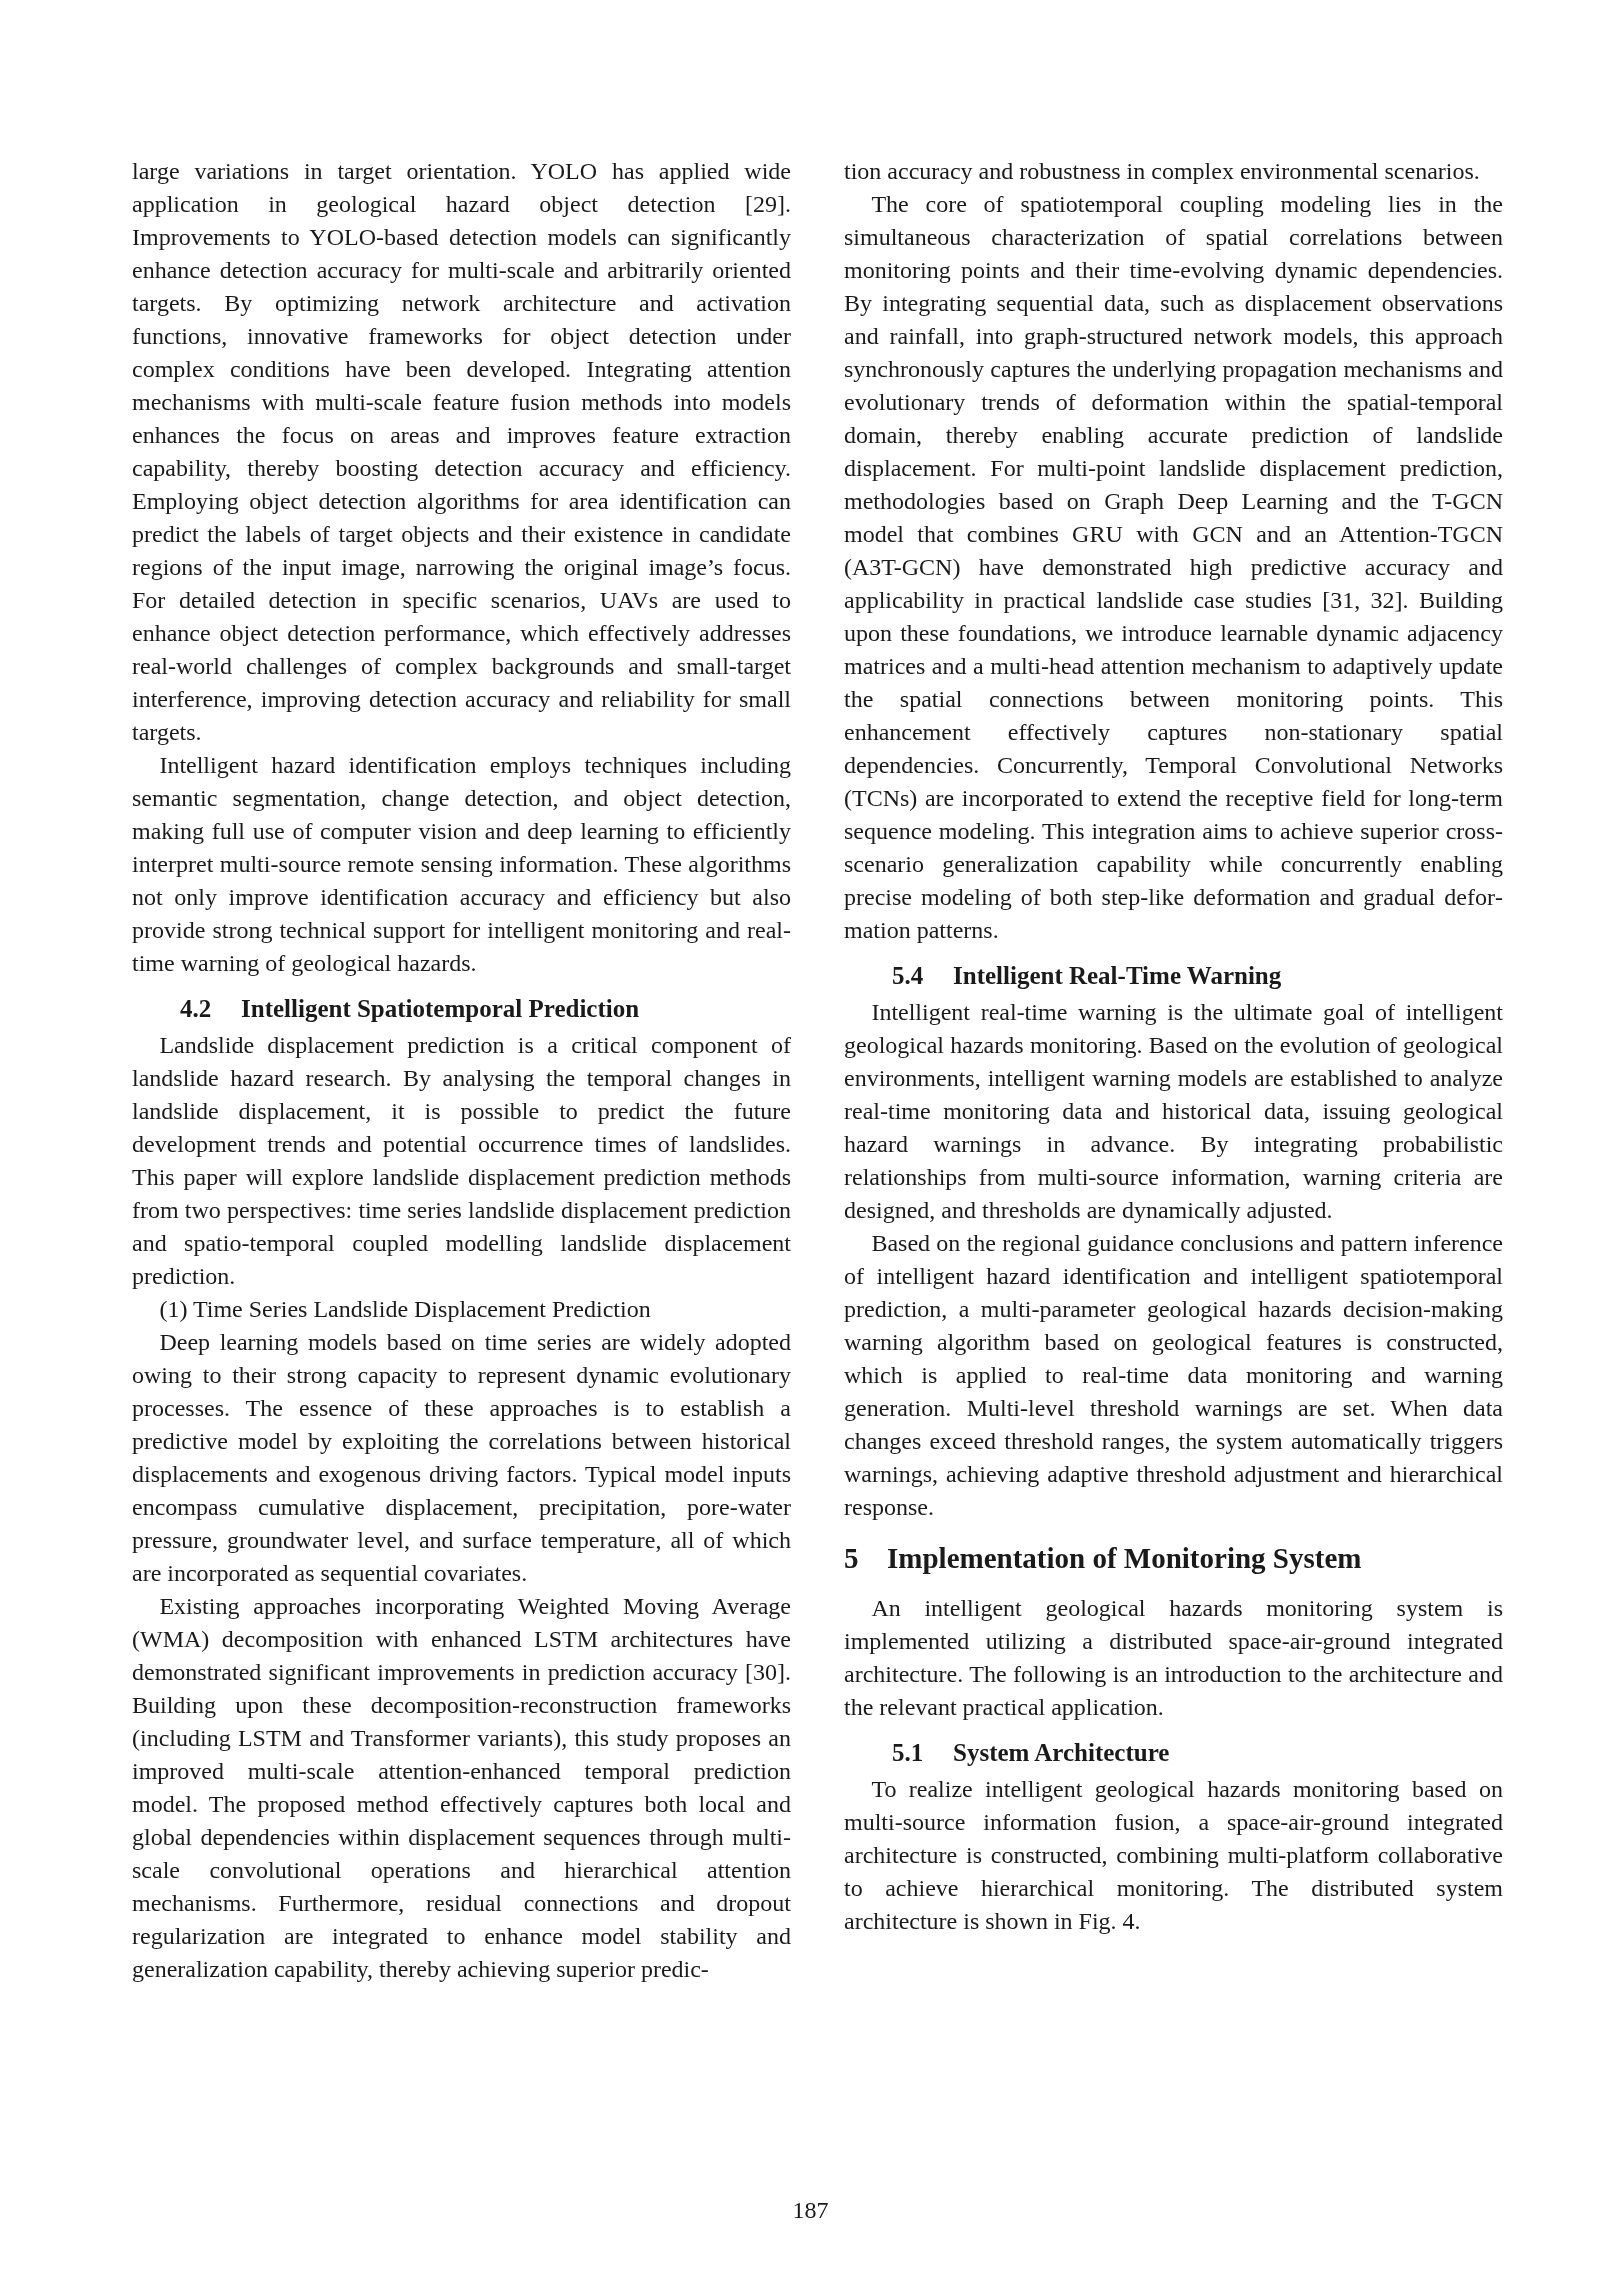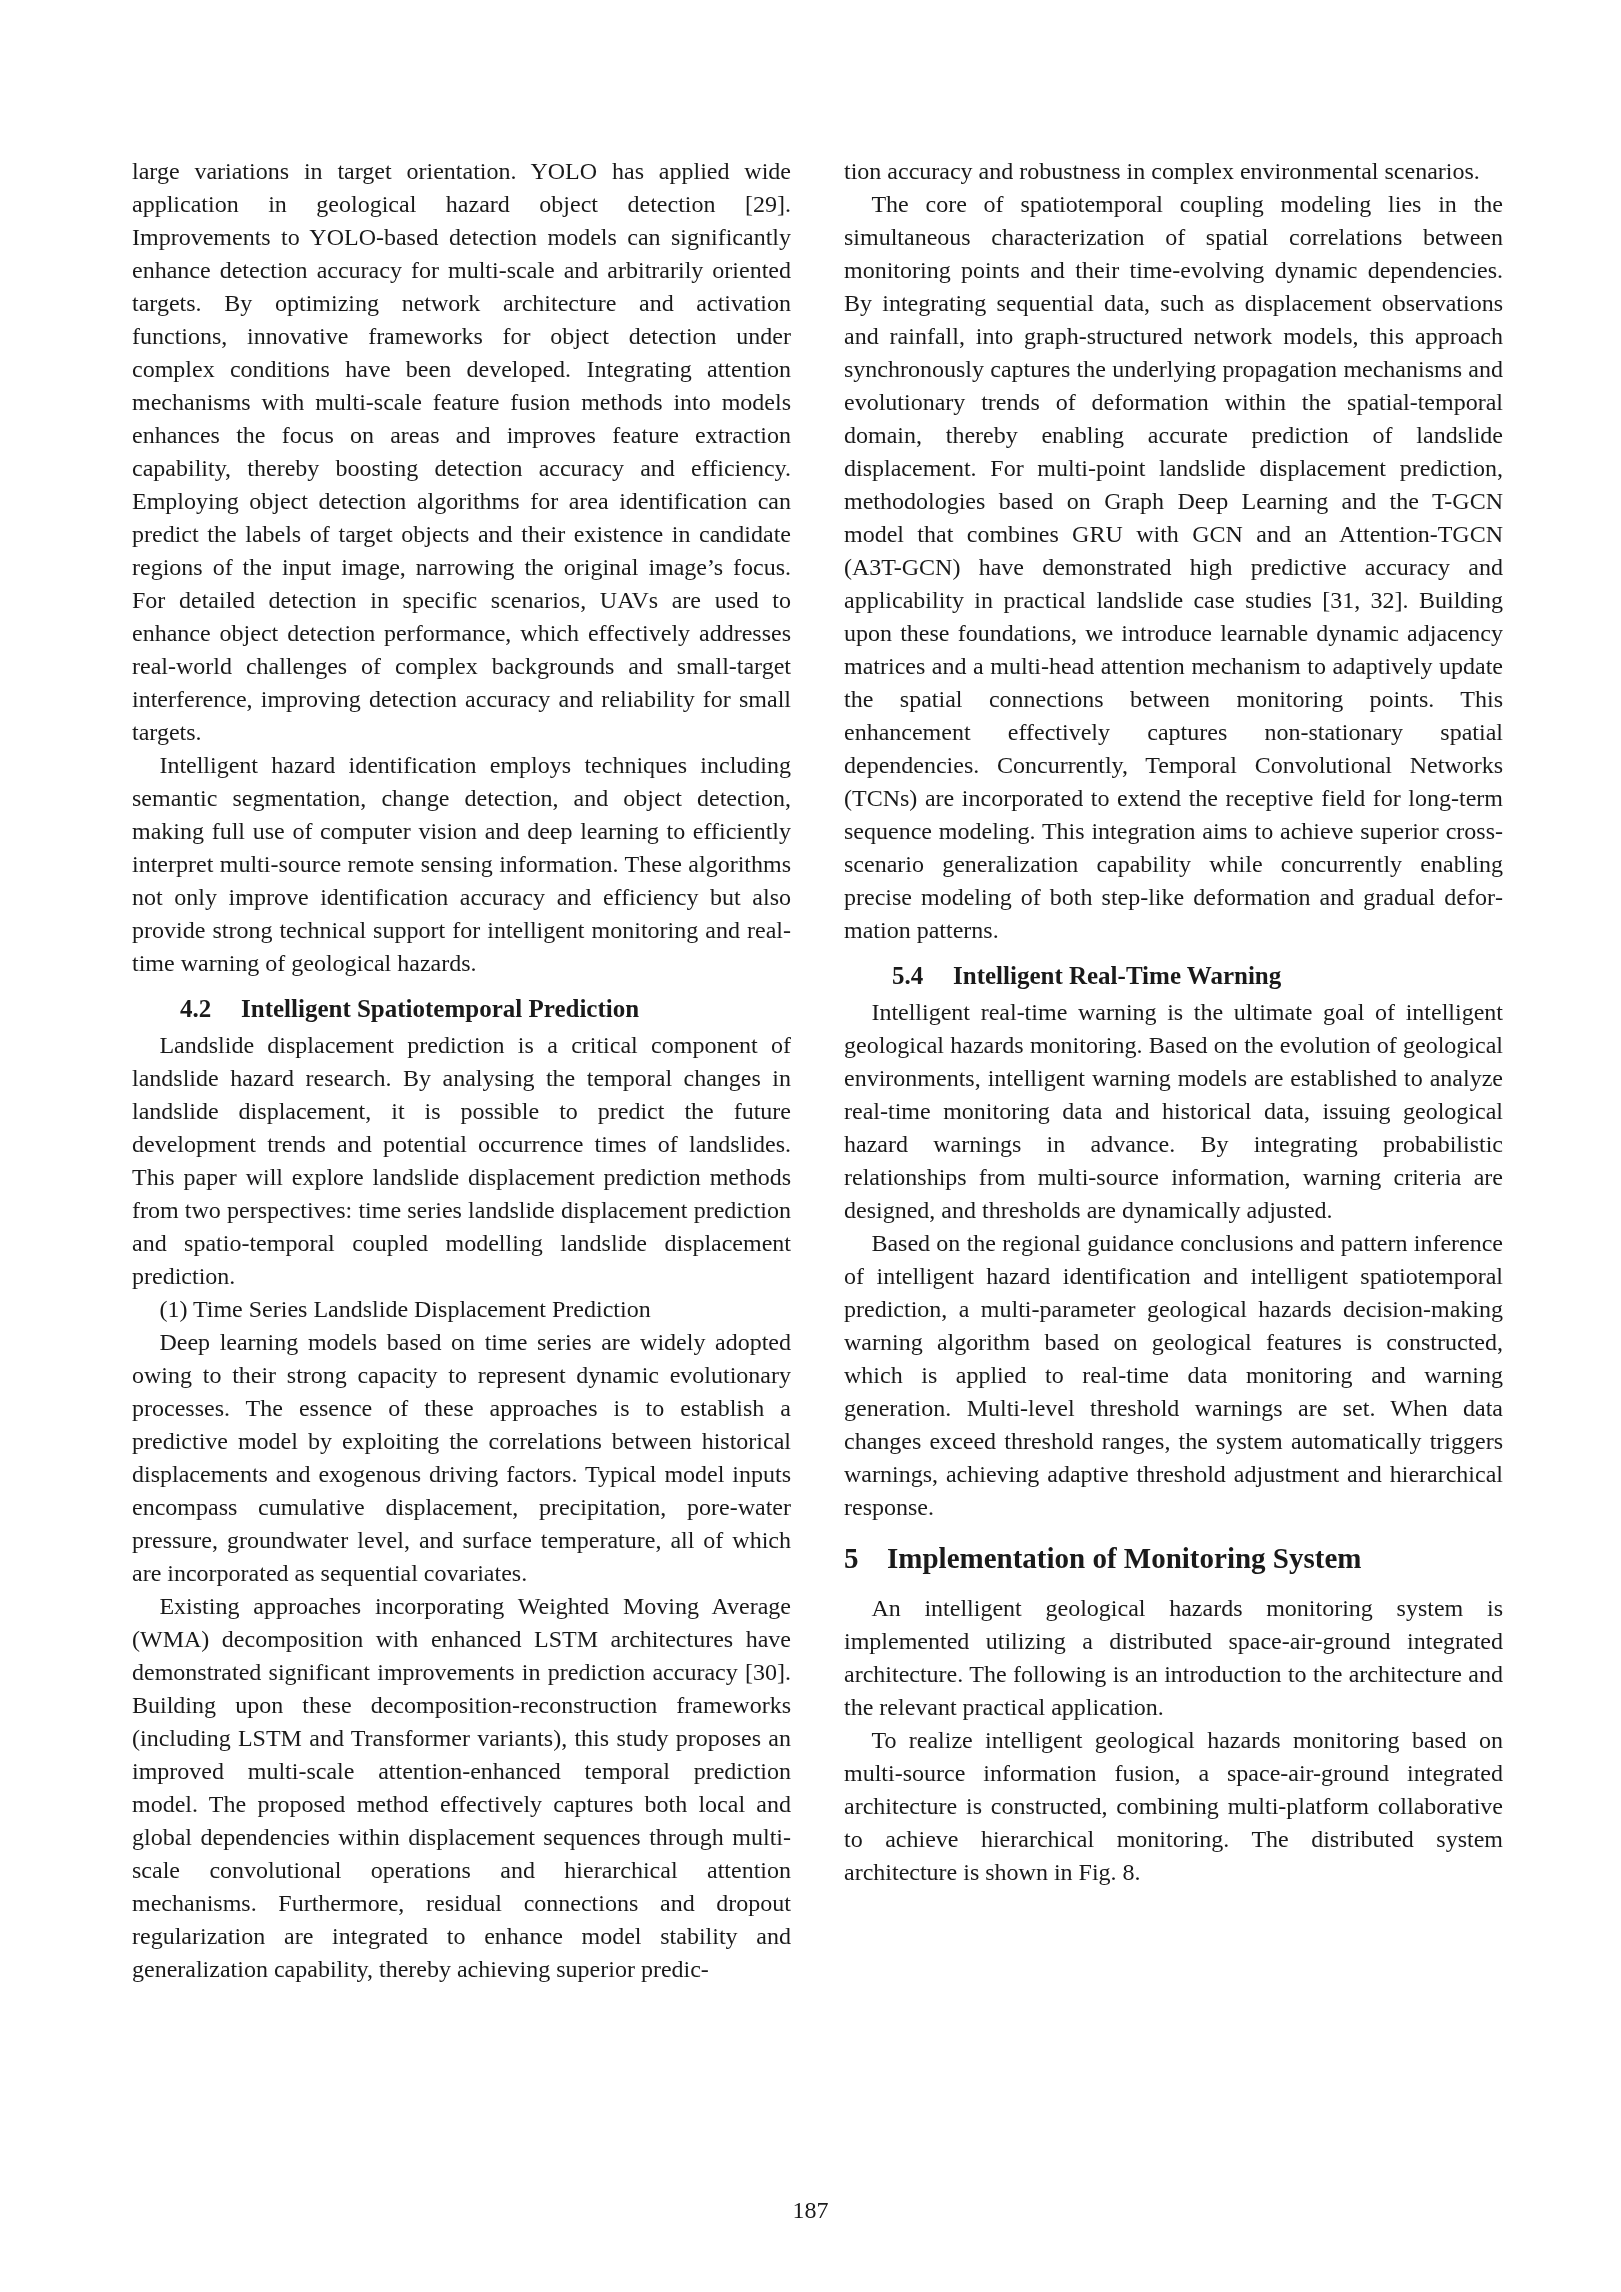--- a/index.html
+++ b/index.html
@@ -95,19 +95,22 @@
 
     <p class="indent">Intelligent real-time warning is the ultimate goal of intelli­gent geological hazards monitoring.  Based on the evolution of geological environments, intelligent warning models are established to analyze real-time monitoring data and histori­cal data, issuing geological hazard warnings in advance.  By integrating probabilistic relationships from multi-source in­formation, warning criteria are designed, and thresholds are dynamically adjusted.</p>
     <p class="indent">Based on the regional guidance conclusions and pattern inference of intelligent hazard identification and intelligent spatiotemporal prediction, a multi-parameter geological haz­ards decision-making warning algorithm based on geolog­ical features is constructed, which is applied to real-time data monitoring and warning generation. Multi-level thresh­old warnings are set.  When data changes exceed threshold ranges, the system automatically triggers warnings, achiev­ing adaptive threshold adjustment and hierarchical response.</p>
 
     <h2 class="section">
       <span class="num">5</span><span>Implementation of Monitoring System</span>
     </h2>
 
     <p class="indent">An intelligent geological hazards monitoring system is implemented utilizing a distributed space-air-ground inte­grated architecture.  The following is an introduction to the architecture and the relevant practical application.</p>
 
+    <h3 class="subsection">
+      <span class="num">5.1</span><span>System Architecture</span>
+    </h3>
 
-    <p class="indent">To realize intelligent geological hazards monitoring based on multi-source information fusion, a space-air-ground inte­grated architecture is constructed, combining multi-platform collaborative to achieve hierarchical monitoring.  The dis­tributed system architecture is shown in Fig. 8.</p>
+    <p class="indent">To realize intelligent geological hazards monitoring based on multi-source information fusion, a space-air-ground inte­grated architecture is constructed, combining multi-platform collaborative to achieve hierarchical monitoring.  The dis­tributed system architecture is shown in Fig. 4.</p>
   </div>
 
   <div class="page-number">187</div>
 </div>
 
 
 </body></html>

